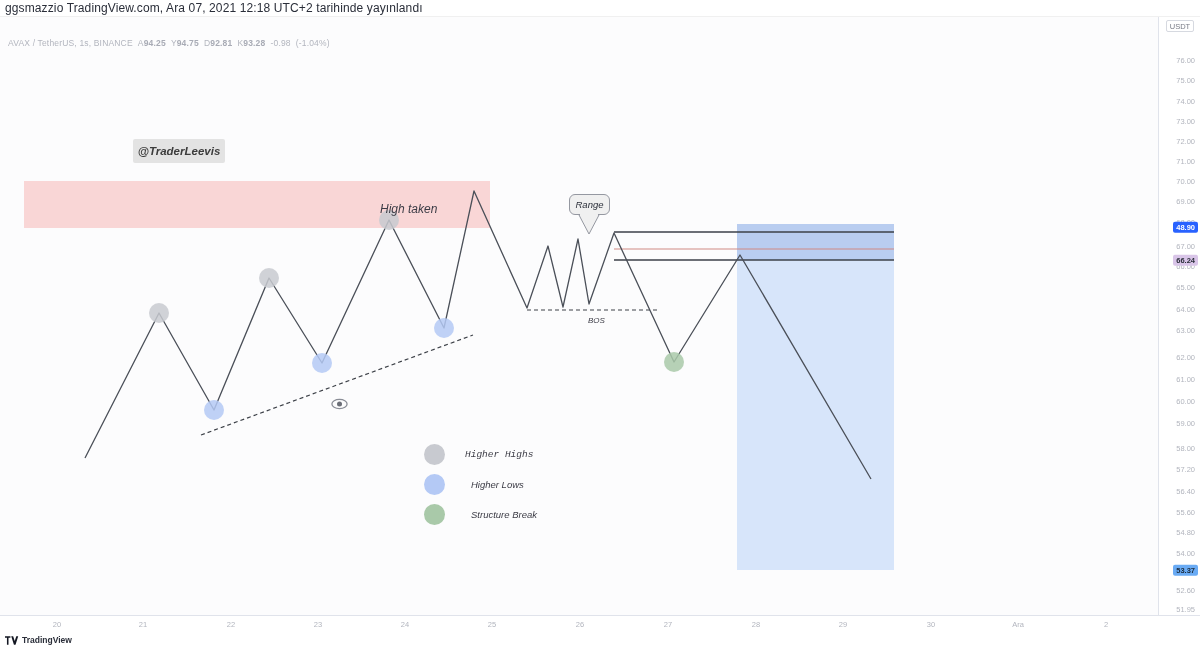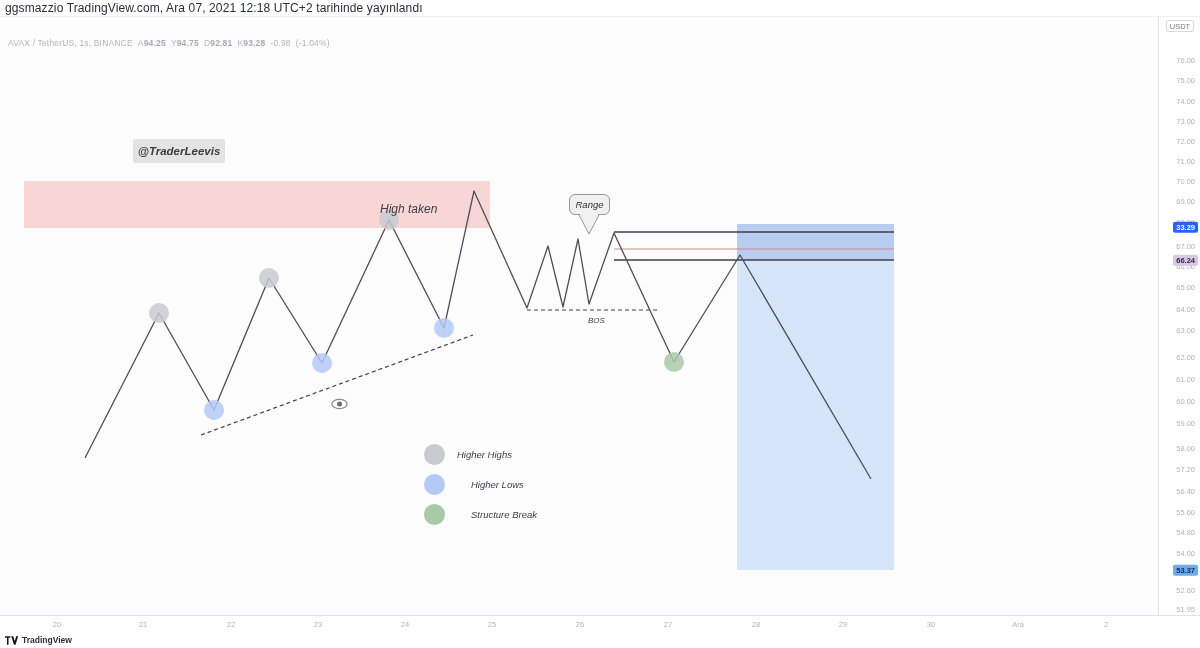--- a/index.html
+++ b/index.html
@@ -171,21 +171,21 @@
       </svg>
 
       <svg class="eye-icon" style="left:331px;top:381px;" width="17" height="12" viewBox="0 0 17 12">
         <ellipse cx="8.5" cy="6" rx="7.6" ry="4.6" fill="none" stroke="#8a8d96" stroke-width="1.3"></ellipse>
         <circle cx="8.5" cy="6" r="2.5" fill="#6b6e77"></circle>
       </svg>
 
       <div id="legend-layer">
           <div class="legend-item" style="left: 424px; top: 427px;">
             <div class="legend-dot" style="background: rgb(200, 202, 208);"></div>
-            <span class="legend-text" style="margin-left: 12px;">Higher Highs</span>
+            <span class="legend-text" style="margin-left: 20px; font-family: Liberation Mono, monospace;">Higher Highs</span>
           </div>
           <div class="legend-item" style="left: 424px; top: 457px;">
             <div class="legend-dot" style="background: rgb(180, 201, 245);"></div>
             <span class="legend-text" style="margin-left: 26px;">Higher Lows</span>
           </div>
           <div class="legend-item" style="left: 424px; top: 487px;">
             <div class="legend-dot" style="background: rgb(169, 201, 169);"></div>
             <span class="legend-text" style="margin-left: 26px;">Structure Break</span>
           </div>
         </div>
@@ -218,21 +218,21 @@
         <div class="pa-tick" style="top: 452px;">57.20</div>
         <div class="pa-tick" style="top: 474px;">56.40</div>
         <div class="pa-tick" style="top: 495px;">55.60</div>
         <div class="pa-tick" style="top: 515px;">54.80</div>
         <div class="pa-tick" style="top: 536px;">54.00</div>
         <div class="pa-tick" style="top: 573px;">52.60</div>
         <div class="pa-tick" style="top: 592px;">51.95</div>
         <div class="pa-tick" style="top: 608px;">51.30</div>
       </div>
     <div id="pa-badges">
-        <div class="pa-badge" style="top: 210px; background: rgb(41, 98, 255); color: rgb(255, 255, 255);">33.29</div>
+        <div class="pa-badge" style="top: 210px; background: rgb(41, 98, 255); color: rgb(255, 255, 255);">48.90</div>
         <div class="pa-badge" style="top: 243px; background: rgb(217, 197, 232); color: rgb(42, 46, 57);">66.24</div>
         <div class="pa-badge" style="top: 553px; background: rgb(106, 171, 244); color: rgb(27, 42, 58);">53.37</div>
       </div>
   </div>
 
   <div class="time-axis">
     <div id="ta-ticks">
         <div class="ta-tick" style="left: 57px; text-align: right;">20</div>
         <div class="ta-tick" style="left: 143px;">21</div>
         <div class="ta-tick" style="left: 231px;">22</div>

